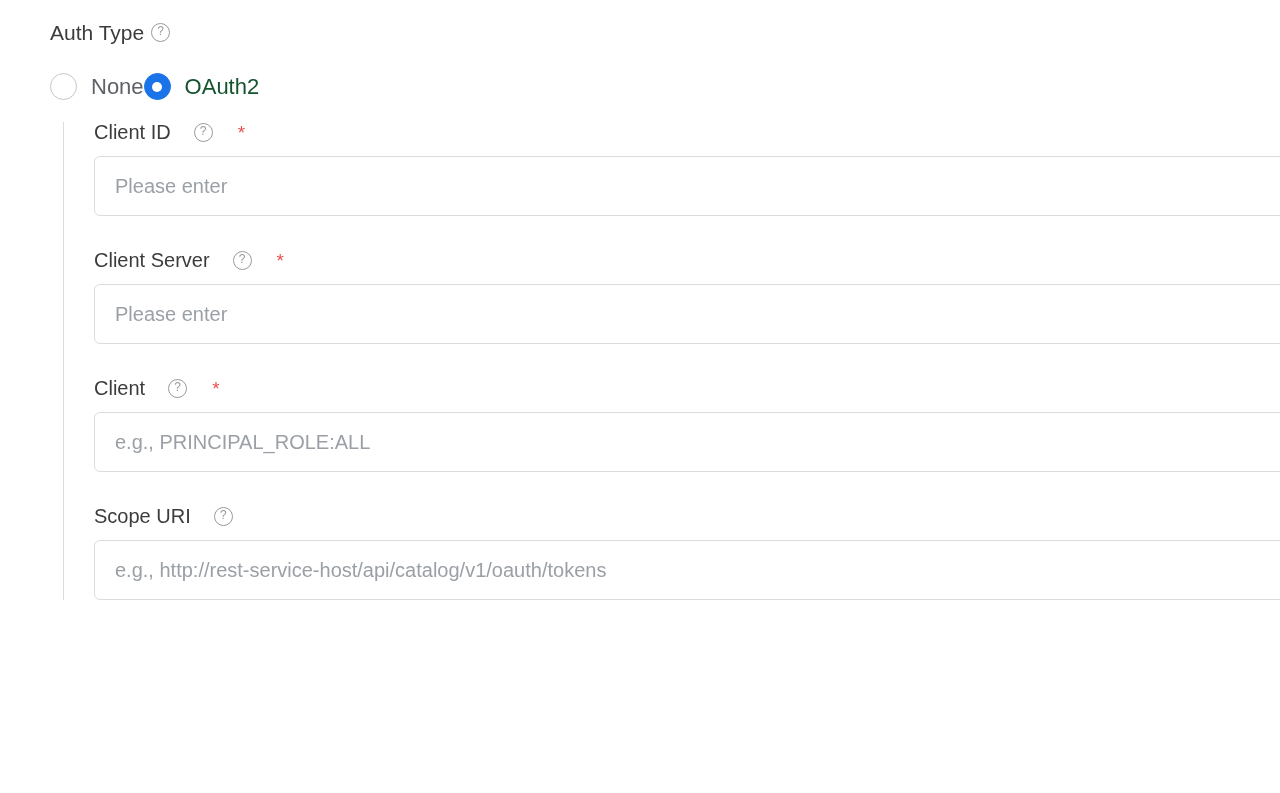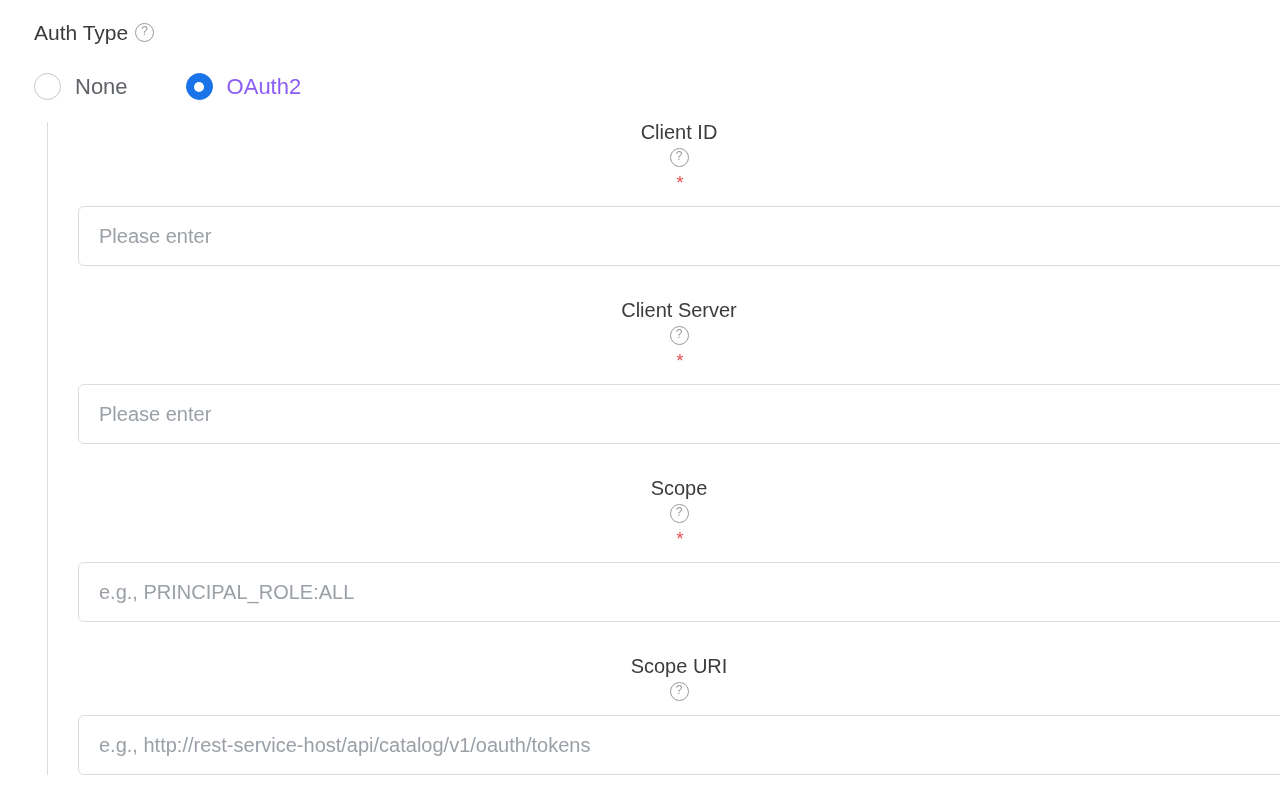--- a/index.html
+++ b/index.html
@@ -13,20 +13,21 @@
     overflow: hidden;
     font-family: "Liberation Sans", sans-serif;
     color: #1f1f1f;
     -webkit-font-smoothing: antialiased;
   }
 
   .form {
     position: relative;
     padding: 22px 0 2px 34px;
     box-sizing: border-box;
+    margin-left: 16px;
   }
 
   
   .field-label {
     display: flex;
     align-items: center;
     gap: 7px;
     font-size: 21px;
     color: #3c3c3c;
     line-height: 1;
@@ -51,21 +52,20 @@
     color: #e8504f;
     font-size: 19px;
     line-height: 1;
     margin-left: 2px;
   }
 
   .radio-row {
     display: flex;
     align-items: center;
     margin-top: 30px;
-    gap: 58px;
   }
 
   .radio-option {
     display: flex;
     align-items: center;
     gap: 14px;
     cursor: pointer;
   }
 
   .radio-outer {
@@ -96,21 +96,21 @@
     background: #ffffff;
   }
 
   .radio-label {
     font-size: 22px;
     color: #5f6368;
     line-height: 1;
   }
 
   .radio-option.selected .radio-label {
-    color: #8b5cf6;
+    color: #14532d;
   }
 
   
   .nested {
     margin-top: 22px;
     margin-left: 13px;
     border-left: 1.5px solid #dadce0;
     padding-left: 30px;
     box-sizing: border-box;
   }
@@ -118,26 +118,25 @@
   .sub-field {
     margin-bottom: 34px;
   }
   .sub-field:last-child {
     margin-bottom: 0;
   }
 
   .sub-label {
     display: flex;
     align-items: center;
-    gap: 6px;
+    gap: 23px;
     font-size: 20px;
     color: #3c3c3c;
     line-height: 1;
     margin-bottom: 14px;
-    flex-direction: column;
   }
 
   .text-input {
     display: block;
     width: 1290px;
     height: 60px;
     box-sizing: border-box;
     border: 1px solid #dadce0;
     border-radius: 6px;
     background: #fff;
@@ -188,21 +187,21 @@
       <div class="sub-label">
         <span>Client Server</span>
         <span class="help-icon">?</span>
         <span class="required-star">*</span>
       </div>
       <input class="text-input" type="text" placeholder="Please enter" style="">
     </div>
 
     <div class="sub-field">
       <div class="sub-label">
-        <span>Scope</span>
+        <span>Client</span>
         <span class="help-icon">?</span>
         <span class="required-star">*</span>
       </div>
       <input class="text-input" type="text" placeholder="e.g., PRINCIPAL_ROLE:ALL" style="">
     </div>
 
     <div class="sub-field">
       <div class="sub-label">
         <span>Scope URI</span>
         <span class="help-icon">?</span>

